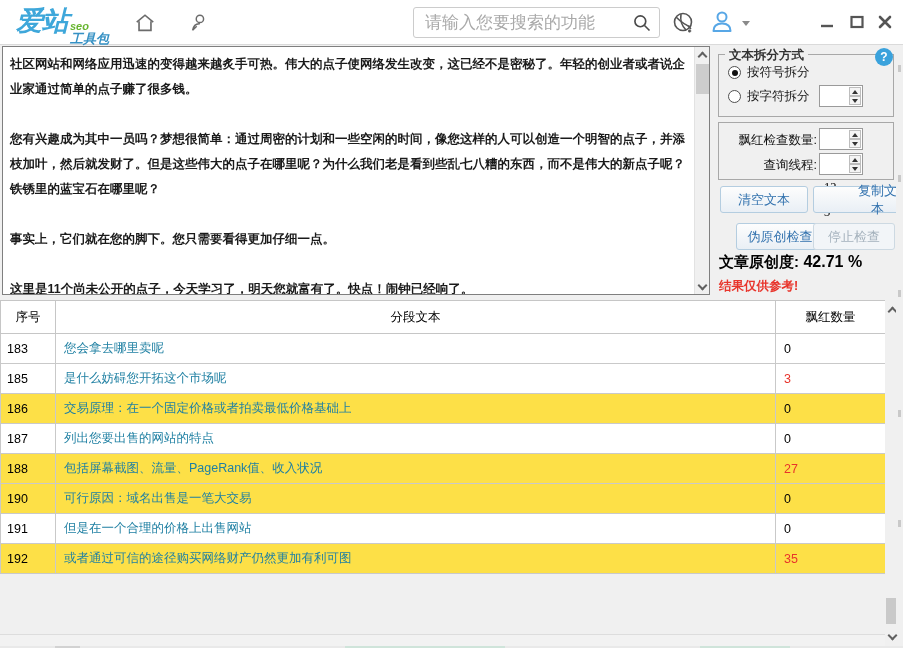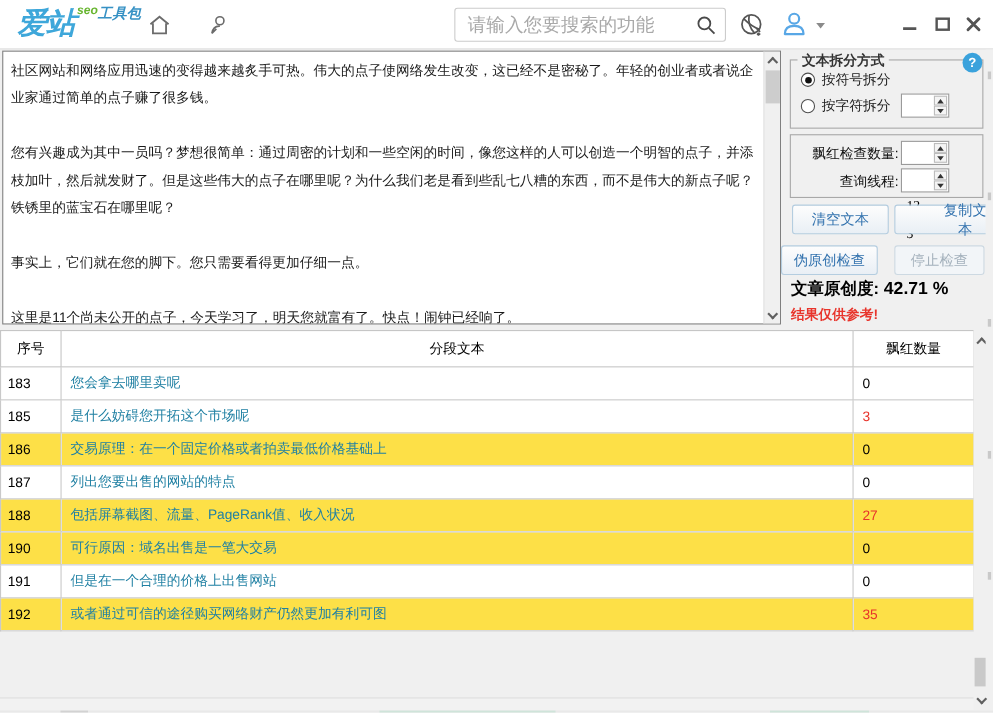--- a/index.html
+++ b/index.html
@@ -4,39 +4,39 @@
 <style>
   * { box-sizing: border-box; margin: 0; padding: 0; }
   html,body { width:903px; height:648px; overflow:hidden; }
   body { font-family: "Liberation Sans", "DejaVu Sans", sans-serif; }
   .window { position:relative; width:903px; height:648px; background:#f0f0f0; overflow:hidden; }
 
   
   .topbar { position:absolute; top:0; left:0; width:903px; height:45px; background:#ffffff; border-bottom:1px solid #dadada; }
   .logo { position:absolute; left:16px; top:5px; display:flex; align-items:flex-start; font-style:italic; font-weight:bold; cursor:default; }
   .logo-main { font-size:27px; line-height:32px; color:#3ea7da; letter-spacing:-1px; }
-  .logo-col { display:flex; flex-direction:row; margin-left:2px; }
+  .logo-col { display:flex; flex-direction:column; margin-left:2px;margin-top:16px; }
   .logo-seo { font-size:11px; line-height:11px; color:#67b52f; }
   .logo-sub { font-size:13px; line-height:14px; color:#3691c4;font-style:italic; }
   .tool-icon { position:absolute; top:11px; width:24px; height:24px; display:flex; align-items:center; justify-content:center; cursor:pointer; }
   .home-icon { left:133px; }
   .person-icon { left:187px; }
   .searchbox { position:absolute; left:413px; top:7px; width:247px; height:31px; border:1px solid #cccccc; border-radius:3px; background:#fff; }
   .searchbox input { position:absolute; left:0; top:0; width:215px; height:29px; border:none; outline:none; padding:0 0 0 11px; font-size:17px; color:#444; background:transparent; font-family:inherit; }
   .searchbox input::placeholder { color:#a9a9a9; }
   .search-glass { position:absolute; right:7px; top:5px; width:20px; height:20px; cursor:pointer; }
   .globe-icon { left:671px; top:10px; position:absolute; width:26px; height:26px; cursor:pointer; }
   .user-icon { left:709px; top:9px; position:absolute; width:26px; height:26px; cursor:pointer; }
   .user-caret { position:absolute; left:742px; top:19px; width:8px; height:8px; cursor:pointer; }
   .user-caret:after { content:""; position:absolute; left:0; top:2px; border-left:4px solid transparent; border-right:4px solid transparent; border-top:5px solid #8a8a8a; }
   .winbtn { position:absolute; top:12px; width:22px; height:20px; display:flex; align-items:center; justify-content:center; cursor:pointer; }
   .btn-min { left:816px; } .btn-max { left:846px; } .btn-close { left:874px; }
 
   
-  .editor { position:absolute; left:2px; top:46px; width:708px; height:249px; background:#ffffff; border:1px solid #7f7f7f; }
+  .editor { position:absolute; left:2px; top:46px; width:708px; height:249px; background:#ffffff; border:1px solid #7f7f7f;font-weight:bold; }
   .editor-text { position:absolute; left:0; top:0; right:15px; bottom:0; padding:5px 4px 0 7px; font-size:12.5px; line-height:25px; color:#1a1a1a; overflow:hidden; }
   .editor-text p { margin-bottom:25px; }
   .vscroll { position:absolute; right:0; top:0; bottom:0; width:15px; background:#f0f0f0; border-left:1px solid #e2e2e2; }
   .vscroll .arrow { position:absolute; left:0; width:15px; height:16px; display:flex; align-items:center; justify-content:center; cursor:pointer; }
   .vscroll .arrow.up { top:0; } .vscroll .arrow.down { bottom:0; }
   .vscroll .thumb { position:absolute; left:1px; width:13px; background:#cdcdcd; cursor:pointer; }
   .chev { width:8px; height:8px; position:relative; }
   .chev:before { content:""; position:absolute; left:0; top:2px; width:5px; height:5px; border-left:2px solid #606060; border-top:2px solid #606060; transform:rotate(45deg); }
   .chev.down:before { transform:rotate(225deg); top:0; }
 
@@ -56,21 +56,21 @@
   .spinner .sb.up { top:0; } .spinner .sb.dn { top:9px; }
   .tri-u { width:0; height:0; border-left:3px solid transparent; border-right:3px solid transparent; border-bottom:4px solid #333; }
   .tri-d { width:0; height:0; border-left:3px solid transparent; border-right:3px solid transparent; border-top:4px solid #333; }
   .panel-label { position:absolute; font-size:12.5px; color:#111; text-align:right; }
   .help-icon { position:absolute; left:875px; top:48px; width:18px; height:18px; border-radius:50%; background:#3aa2dc; color:#fff; font-size:12px; font-weight:bold; display:flex; align-items:center; justify-content:center; cursor:pointer; }
 
   .act-btn { position:absolute; height:27px; border:1px solid #b4cde0; border-radius:3px; background:linear-gradient(#fdfdfd,#e9eff5); color:#3272ae; font-size:13px; display:flex; align-items:center; justify-content:center; cursor:pointer; font-family:inherit; }
   .act-btn.disabled { color:#a4b1bc; border-color:#cdd9e2; background:#f2f5f8; cursor:default; }
   .b-clear { left:720px; top:186px; width:88px; }
   .b-copy  { left:813px; top:186px; width:90px;padding-left:39px; }
-  .b-check { left:710px; top:223px; width:88px; }
+  .b-check { left:736px; top:223px; width:88px; }
   .b-stop  { left:813px; top:223px; width:82px; }
 
   .result-line { position:absolute; left:719px; top:253px; font-weight:bold; color:#000; }
   .result-line .lab { font-size:15px; }
   .result-line .val { font-size:16px; }
   .disclaimer { position:absolute; left:719px; top:278px; font-size:12.5px; font-weight:bold; color:#e8342b; }
 
   
   .seg-table { position:absolute; left:0; top:300px; width:885px; border-collapse:collapse; table-layout:fixed; background:#fff; }
   .seg-table col.c1 { width:55px; } .seg-table col.c2 { width:720px; } .seg-table col.c3 { width:110px; }

